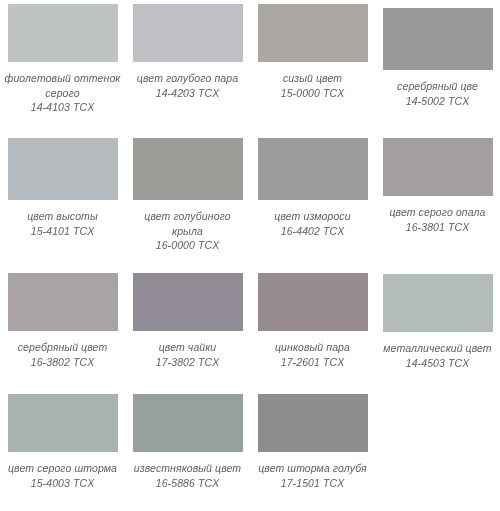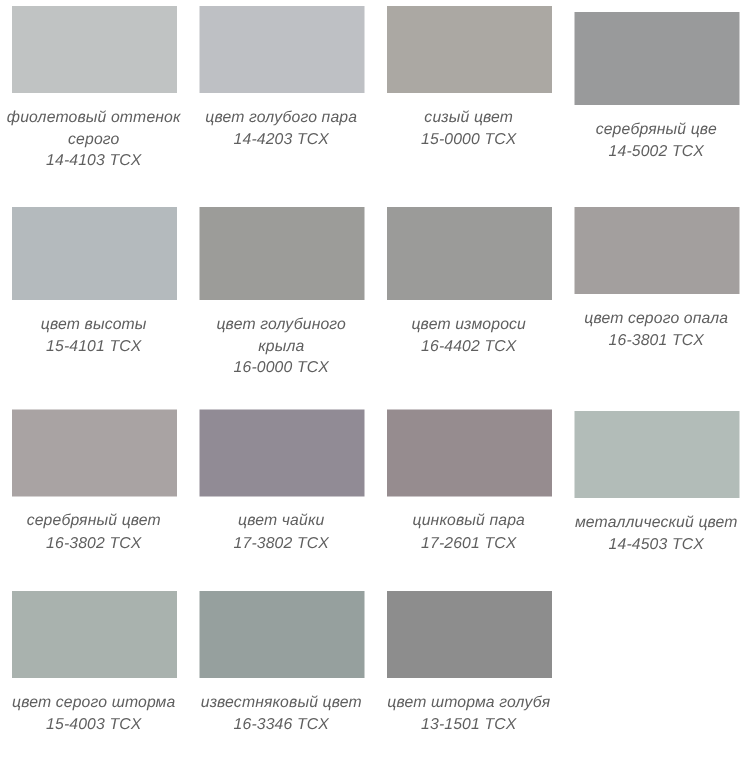--- a/index.html
+++ b/index.html
@@ -148,23 +148,23 @@
       <div class="swatch-chip" style="background: rgb(169, 178, 174);"></div>
       <div class="swatch-caption">
         <span class="swatch-name">цвет серого шторма</span>
         <span class="swatch-code">15-4003 TCX</span>
       </div>
     </div>
     <div class="swatch-cell row-4">
       <div class="swatch-chip" style="background: rgb(150, 160, 158);"></div>
       <div class="swatch-caption">
         <span class="swatch-name">известняковый цвет</span>
-        <span class="swatch-code">16-3346 TCX</span>
+        <span class="swatch-code">16-5886 TCX</span>
       </div>
     </div>
     <div class="swatch-cell row-4">
       <div class="swatch-chip" style="background: rgb(141, 141, 141);"></div>
       <div class="swatch-caption">
         <span class="swatch-name">цвет шторма голубя</span>
-        <span class="swatch-code">13-1501 TCX</span>
+        <span class="swatch-code">17-1501 TCX</span>
       </div>
     </div>
   </div>
 
 </body></html>

